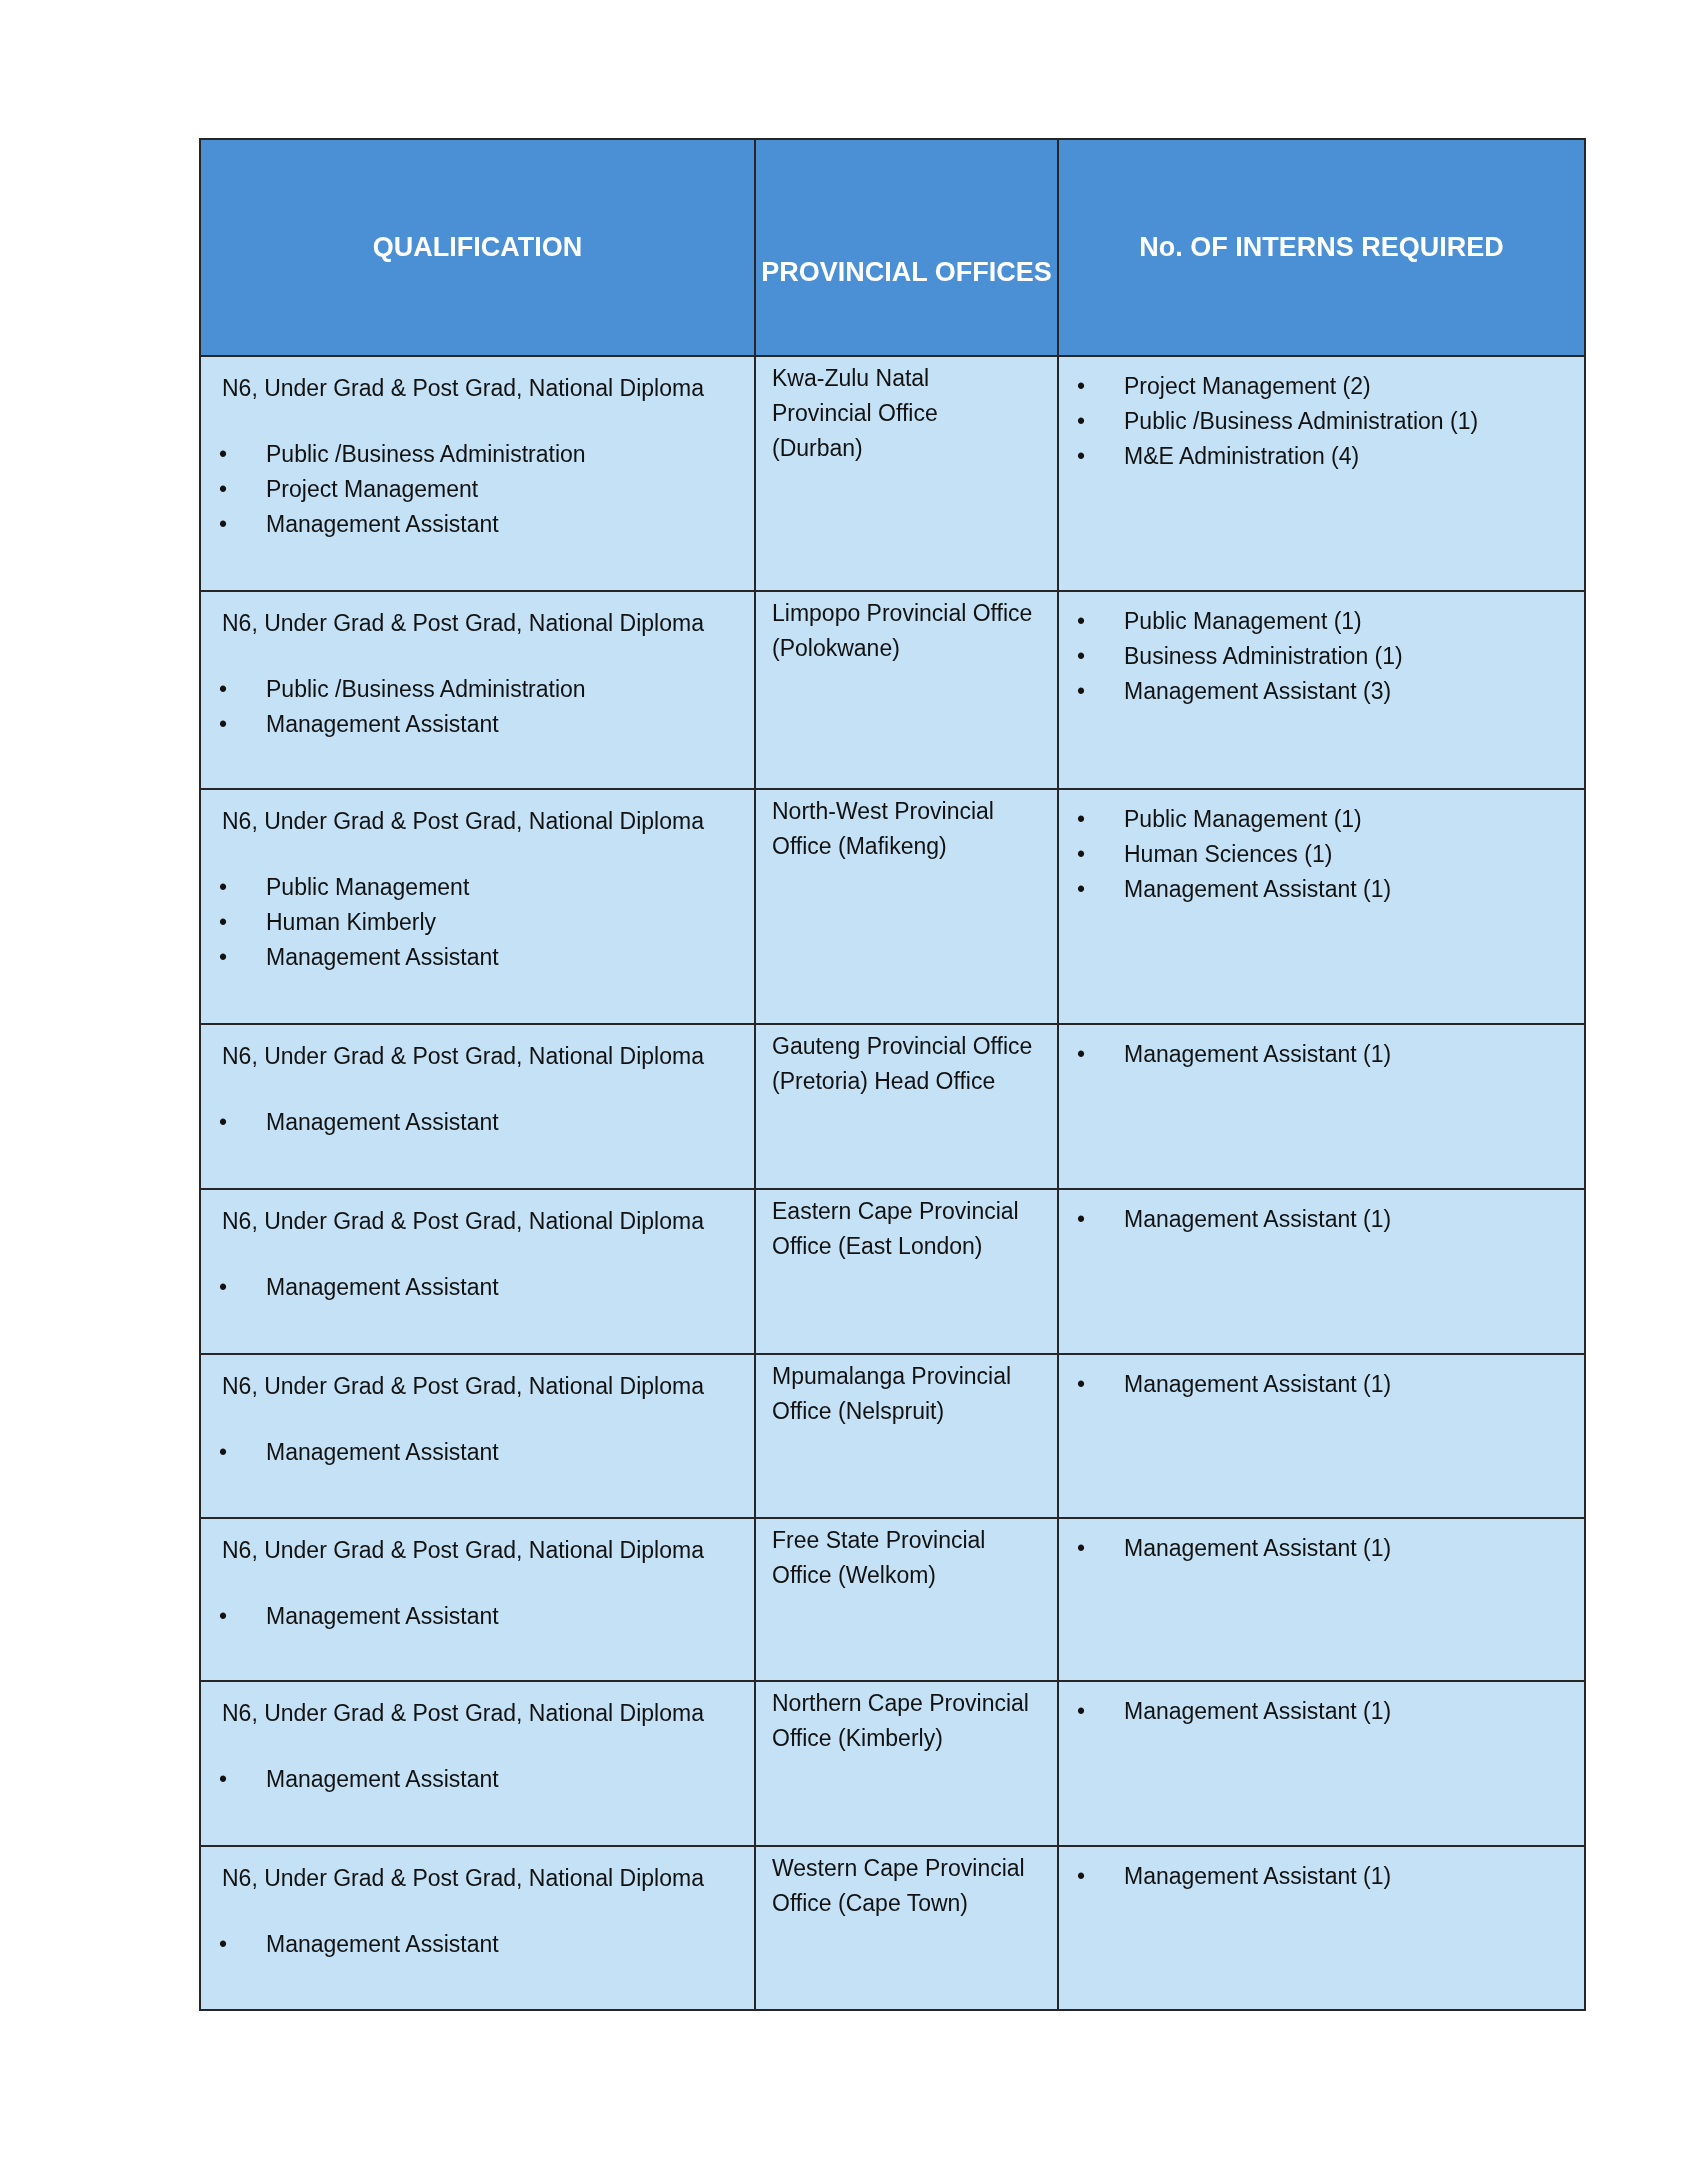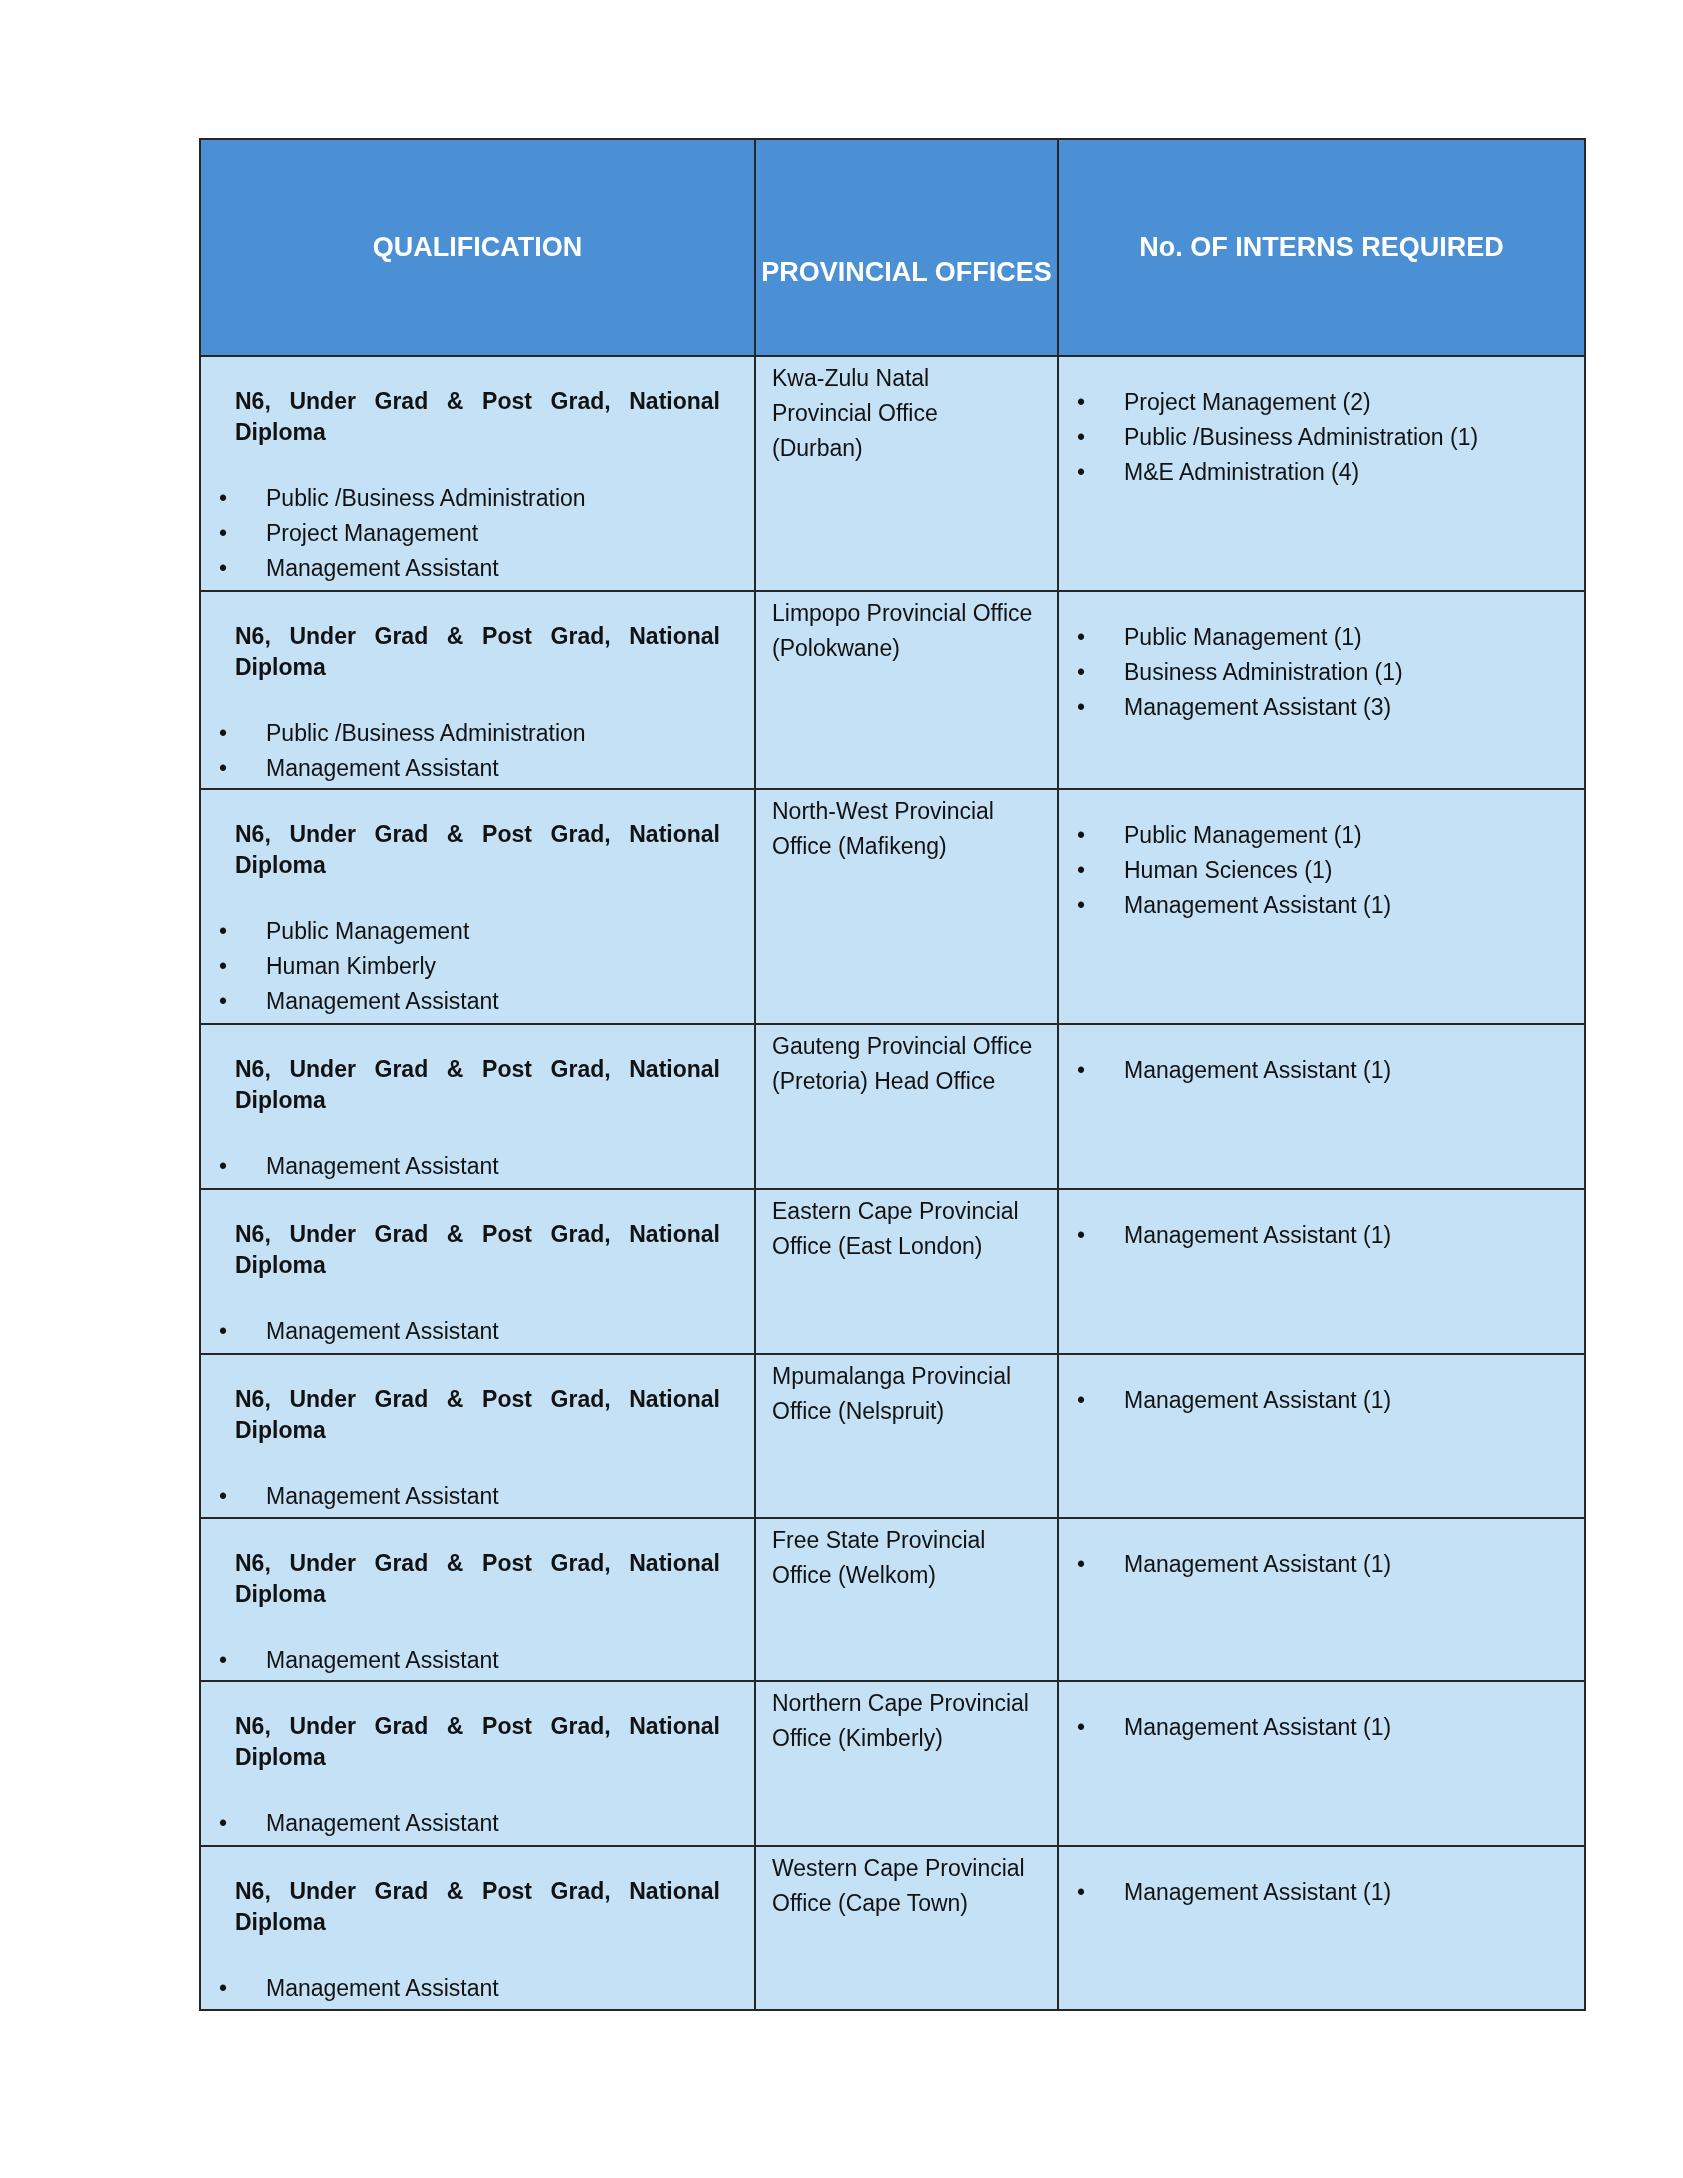--- a/index.html
+++ b/index.html
@@ -44,29 +44,29 @@
   tr.r5{height:165px}
   tr.r6{height:164px}
   tr.r7{height:163px}
   tr.r8{height:165px}
   tr.r9{height:164px}
   .hp{line-height:57px;padding-top:50px;}
   td.q{padding:12px 17px 0 17px;font-size:23px;}
   td.o{padding:4px 24px 0 16px;font-size:23px;}
   td.n{padding:12px 16px 0 17px;font-size:23px;}
   p.qh{
-    margin:17px;font-weight:bold;line-height:31px;
+    margin:4px;font-weight:normal;line-height:31px;
     text-align:justify;
   }
   p.ot{margin:0;line-height:35px;}
   ul.bl{
     list-style:none;margin:33px 0 0 0;padding:0;
     line-height:35px;
   }
-  td.n ul.bl{margin-top:16px;}
+  td.n ul.bl{margin-top:0;}
   ul.bl li{position:relative;padding-left:48px;}
   ul.bl li::before{
     content:"\2022";
     position:absolute;left:1px;top:0;
   }
 </style>
 </head>
 <body>
 
 <div class="page">

